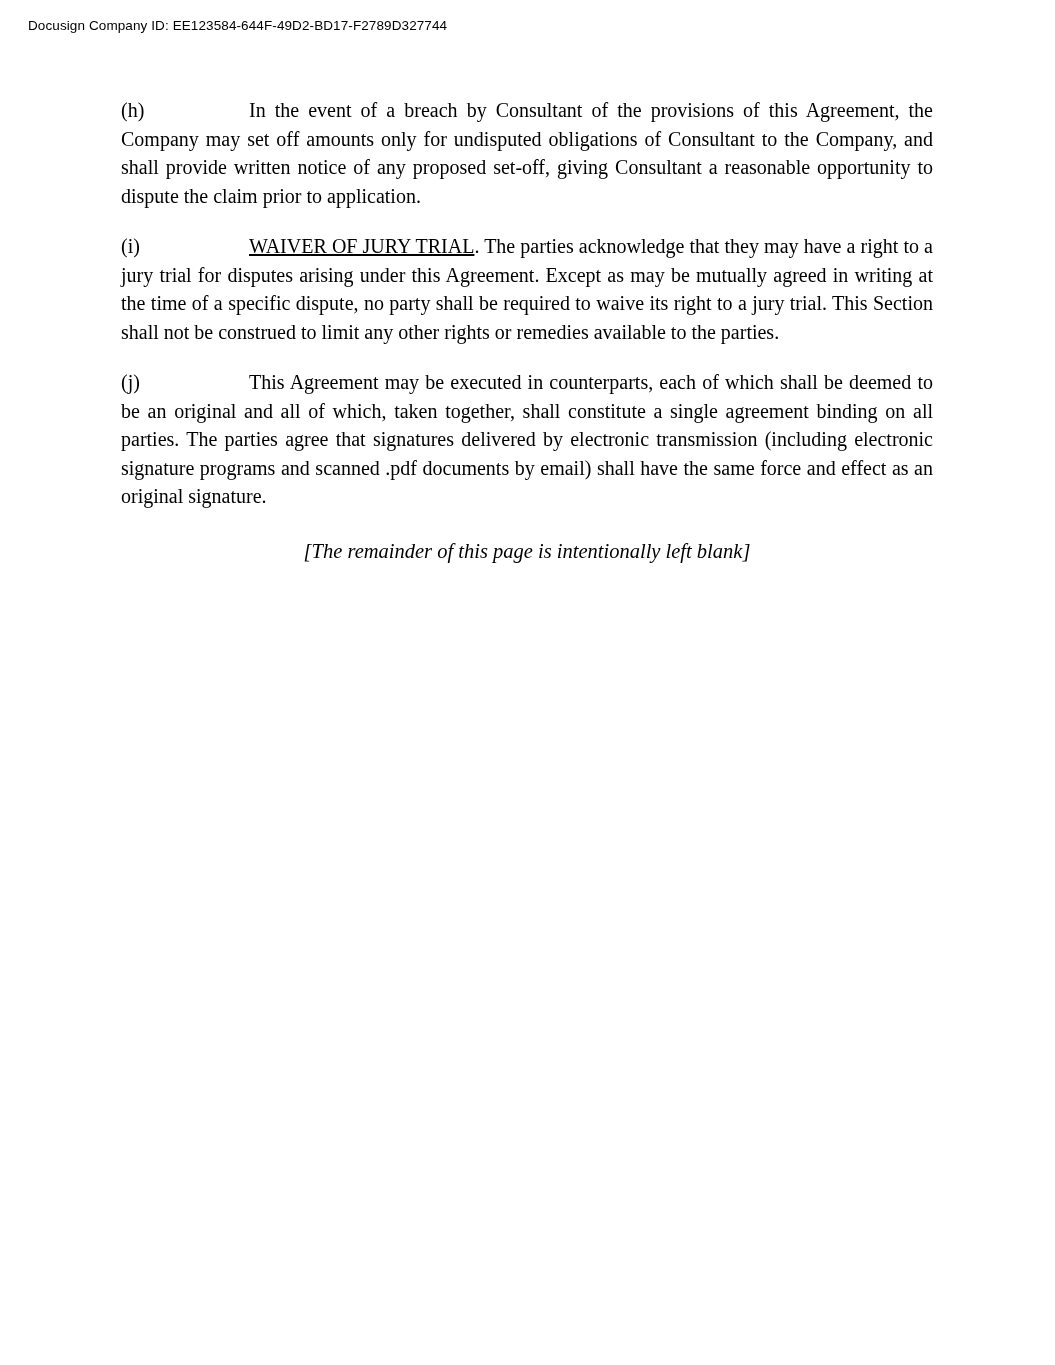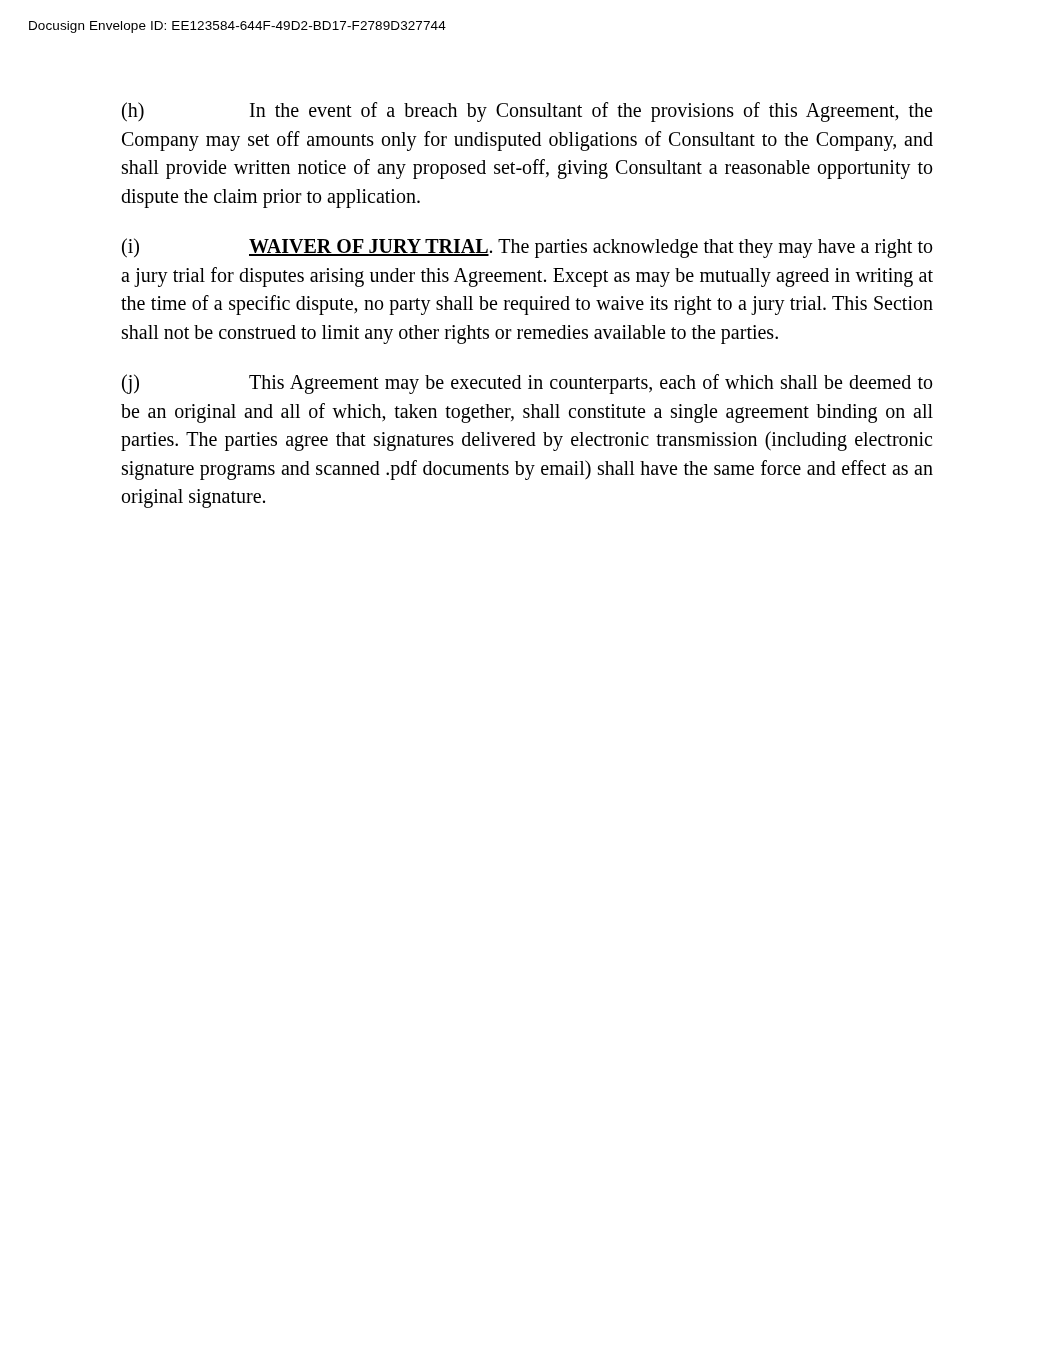--- a/index.html
+++ b/index.html
@@ -49,46 +49,46 @@
   p.body-para .lead {
     display: inline-block;
     width: 128px;
   }
   p.body-para .lead .marker {
     display: inline-block;
     width: 64px;
   }
   .underline {
     text-decoration: underline;
-    font-weight: bold;
   }
   .center-note {
     margin: 26px 0 0 0;
     text-align: center;
     font-size: 20.5px;
     font-style: italic;
     line-height: 28px;
   }
 </style>
 </head>
 <body>
 
 <div class="page">
 
-  <div class="envelope-id">Docusign Envelope ID: EE123584-644F-49D2-BD17-F2789D327744</div>
+  <div class="envelope-id">Docusign Company ID: EE123584-644F-49D2-BD17-F2789D327744</div>
 
   <div class="content">
 
     <p class="body-para">
       <span class="lead"><span class="marker">(h)</span></span><span>In the event of a breach by Consultant of the provisions of this Agreement, the Company may set off amounts only for undisputed obligations of Consultant to the Company, and shall provide written notice of any proposed set-off, giving Consultant a reasonable opportunity to dispute the claim prior to application.</span>
     </p>
 
     <p class="body-para">
       <span class="lead"><span class="marker">(i)</span></span><span class="underline">WAIVER OF JURY TRIAL</span><span>.  The parties acknowledge that they may have a right to a jury trial for disputes arising under this Agreement. Except as may be mutually agreed in writing at the time of a specific dispute, no party shall be required to waive its right to a jury trial. This Section shall not be construed to limit any other rights or remedies available to the parties.</span>
     </p>
 
     <p class="body-para">
       <span class="lead"><span class="marker">(j)</span></span><span>This Agreement may be executed in counterparts, each of which shall be deemed to be an original and all of which, taken together, shall constitute a single agreement binding on all parties. The parties agree that signatures delivered by electronic transmission (including electronic signature programs and scanned .pdf documents by email) shall have the same force and effect as an original signature.</span>
     </p>
 
+    <p class="center-note">[The remainder of this page is intentionally left blank]</p>
 
   </div>
 </div>
 
 </body></html>

